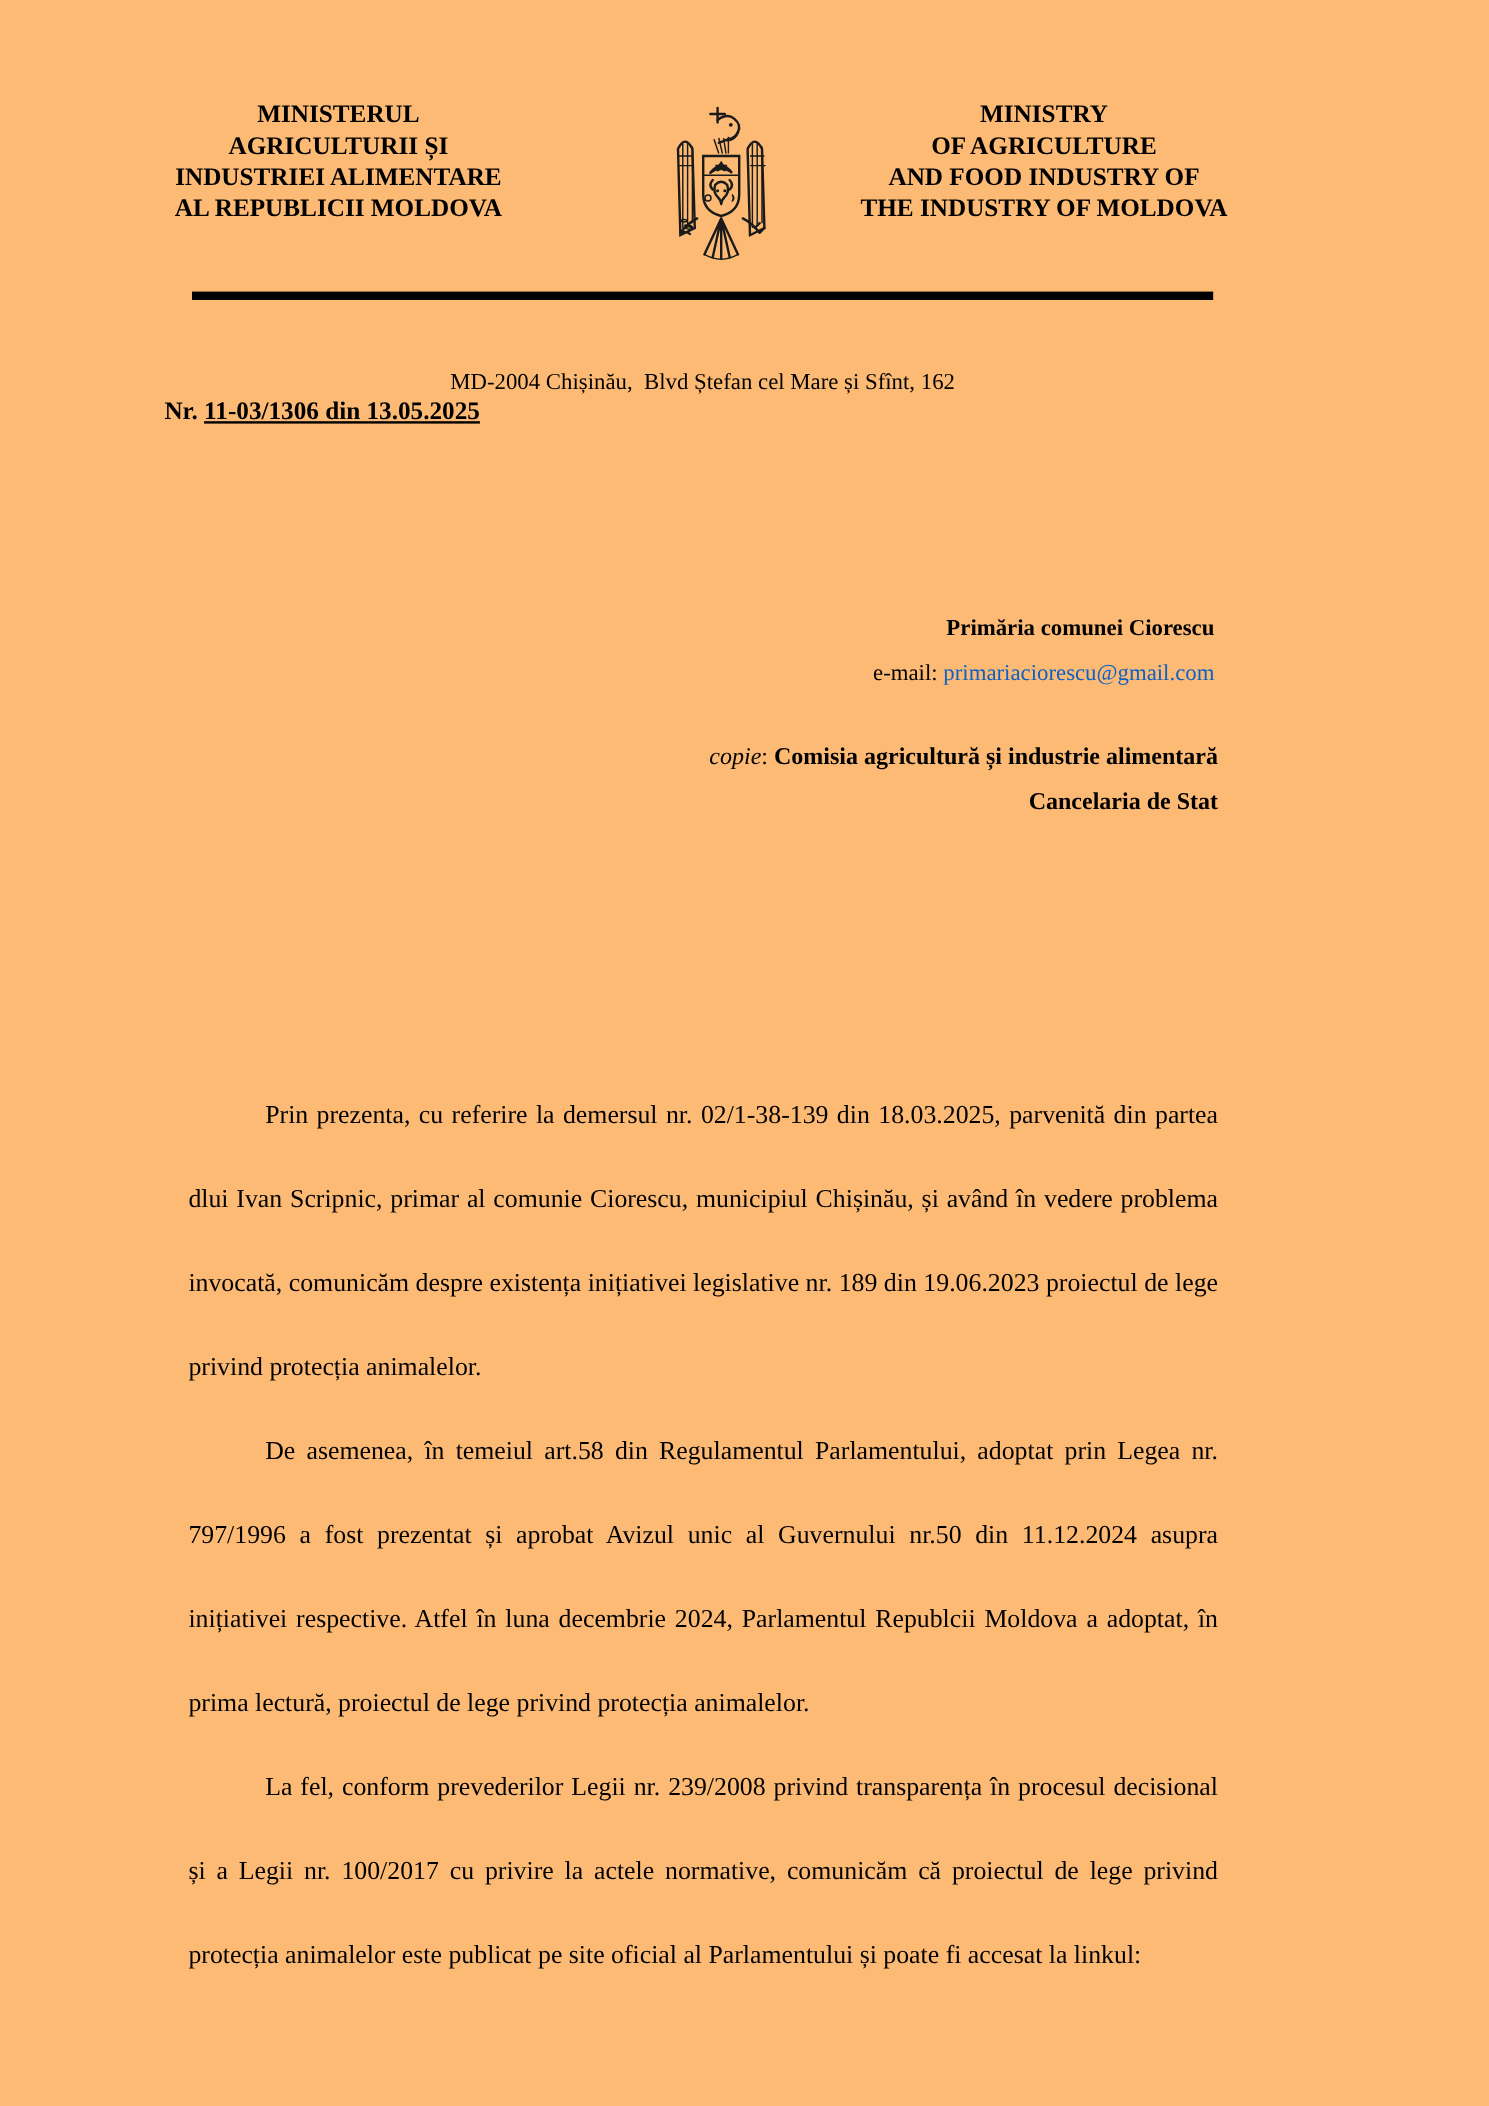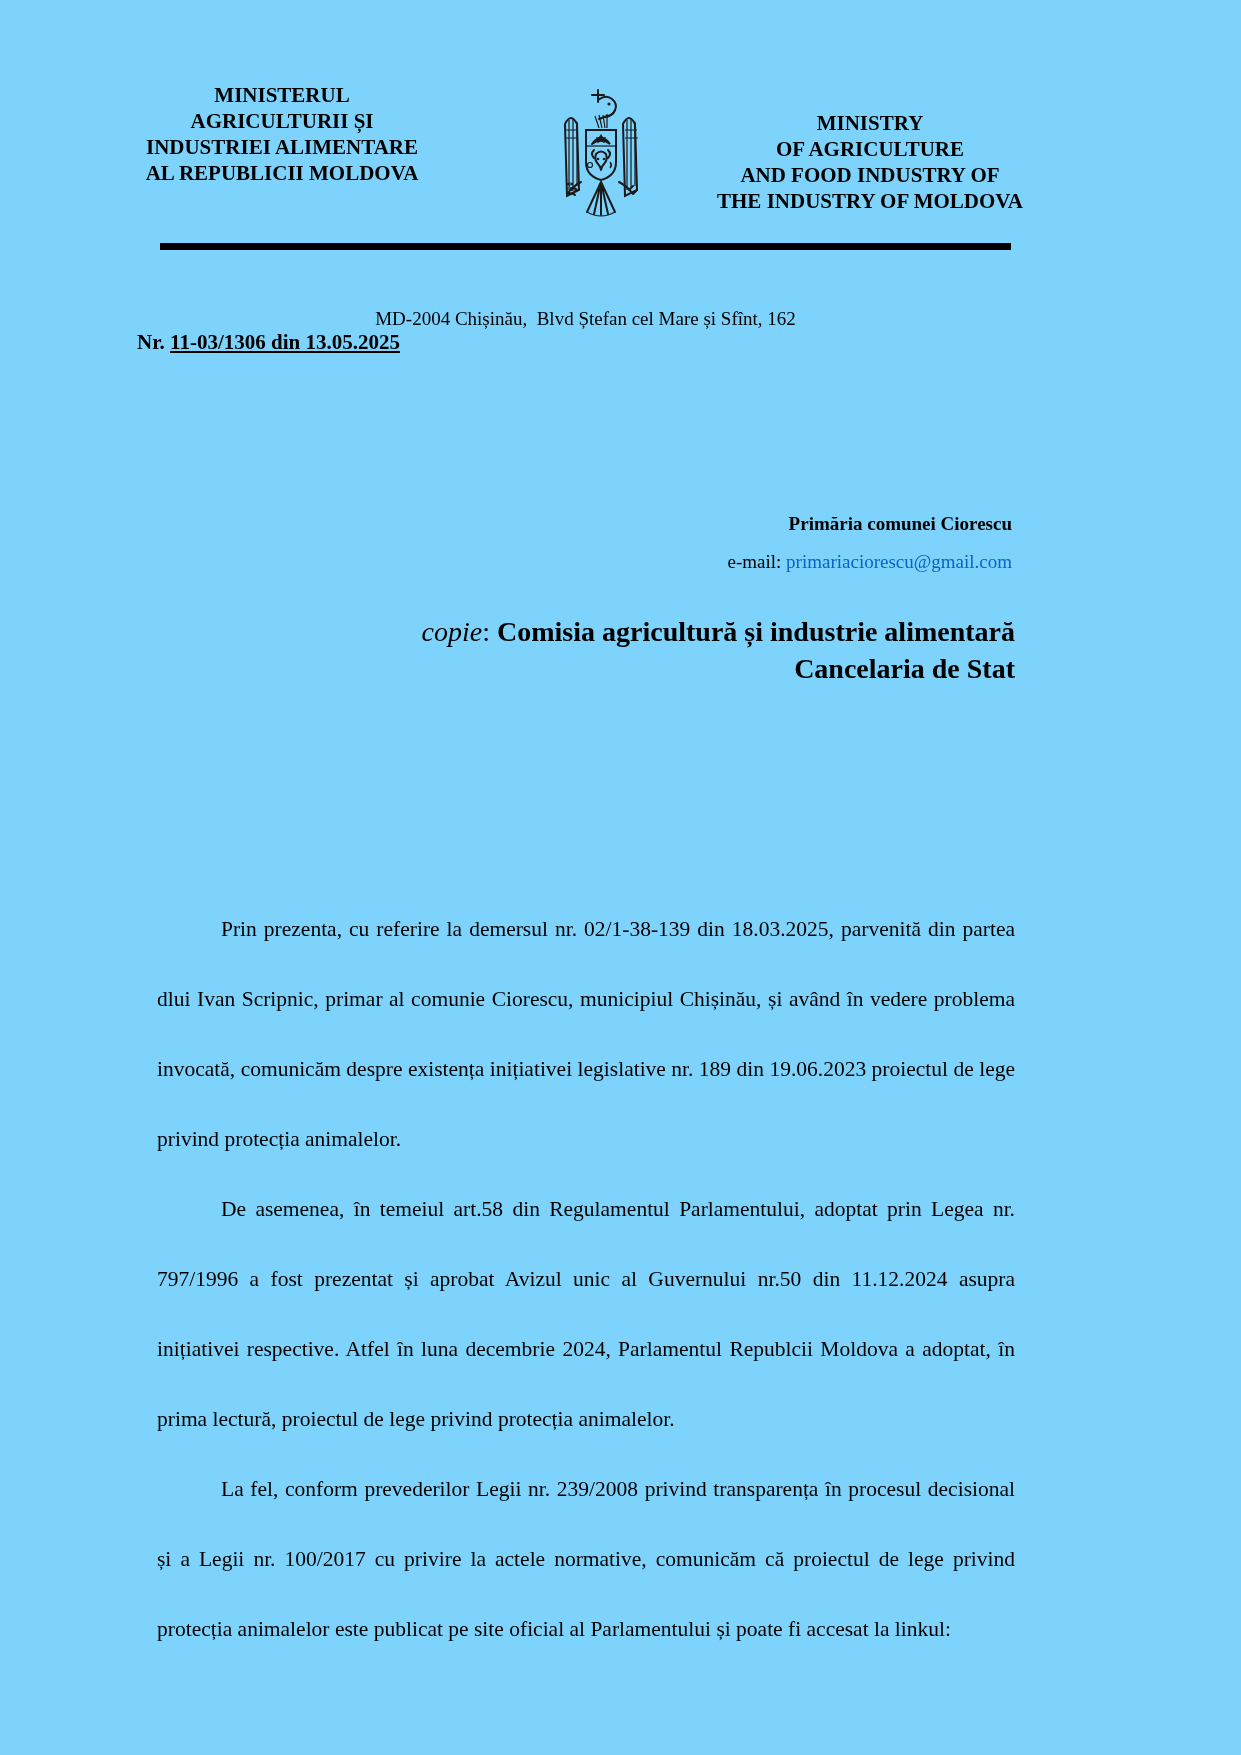--- a/index.html
+++ b/index.html
@@ -1,32 +1,32 @@
 <!DOCTYPE html>
 <html><head>
 <meta charset="utf-8">
 <style>
   html, body { margin: 0; padding: 0; background: #ffffff; }
   .page {
     position: relative;
     width: 1241px;
     height: 1755px;
-    background: #7dd3fc;
+    background: #fdba74;
     color: #000000;
     font-family: "Liberation Serif", "DejaVu Serif", serif;
     overflow: hidden;
   }
   
   .hdr-left {
     position: absolute; left: 120px; top: 82px; width: 324px;
     text-align: center; font-weight: bold; font-size: 21px; line-height: 26px;
   }
   .hdr-right {
     position: absolute; left: 696px; top: 82px; width: 348px;
-    text-align: center; font-weight: bold; font-size: 21px; line-height: 26px; margin-top: 28px;
+    text-align: center; font-weight: bold; font-size: 21px; line-height: 26px;
   }
   .emblem {
     position: absolute; left: 551px; top: 86px; width: 98px; height: 132px;
   }
   .rule {
     position: absolute; left: 160px; top: 243px; width: 851px; height: 7px;
     background: #000000;
   }
   .address {
     position: absolute; left: 160px; top: 254px; width: 851px;
@@ -41,21 +41,21 @@
   .recipient {
     position: absolute; left: 300px; top: 505px; width: 712px;
     text-align: right; font-size: 19px; line-height: 38px;
   }
   .recipient .name { font-weight: bold; }
   .recipient a {
     color: #0b62c4; cursor: pointer;
   }
   .copyblock {
     position: absolute; left: 260px; top: 613px; width: 755px;
-    text-align: right; font-size: 28px; line-height: 37px;
+    text-align: right; font-size: 20px; line-height: 37px;
   }
   .copyblock .copie { font-style: italic; font-weight: normal; }
   .copyblock .strong { font-weight: bold; }
   
   .body-text {
     position: absolute; left: 157px; top: 894px; width: 858px;
     font-size: 21.5px; line-height: 70px; text-align: justify;
   }
   .body-text p { margin: 0; text-indent: 64px; }
   svg .ln { stroke: #1a1a1a; fill: none; stroke-width: 2; stroke-linecap: round; }

